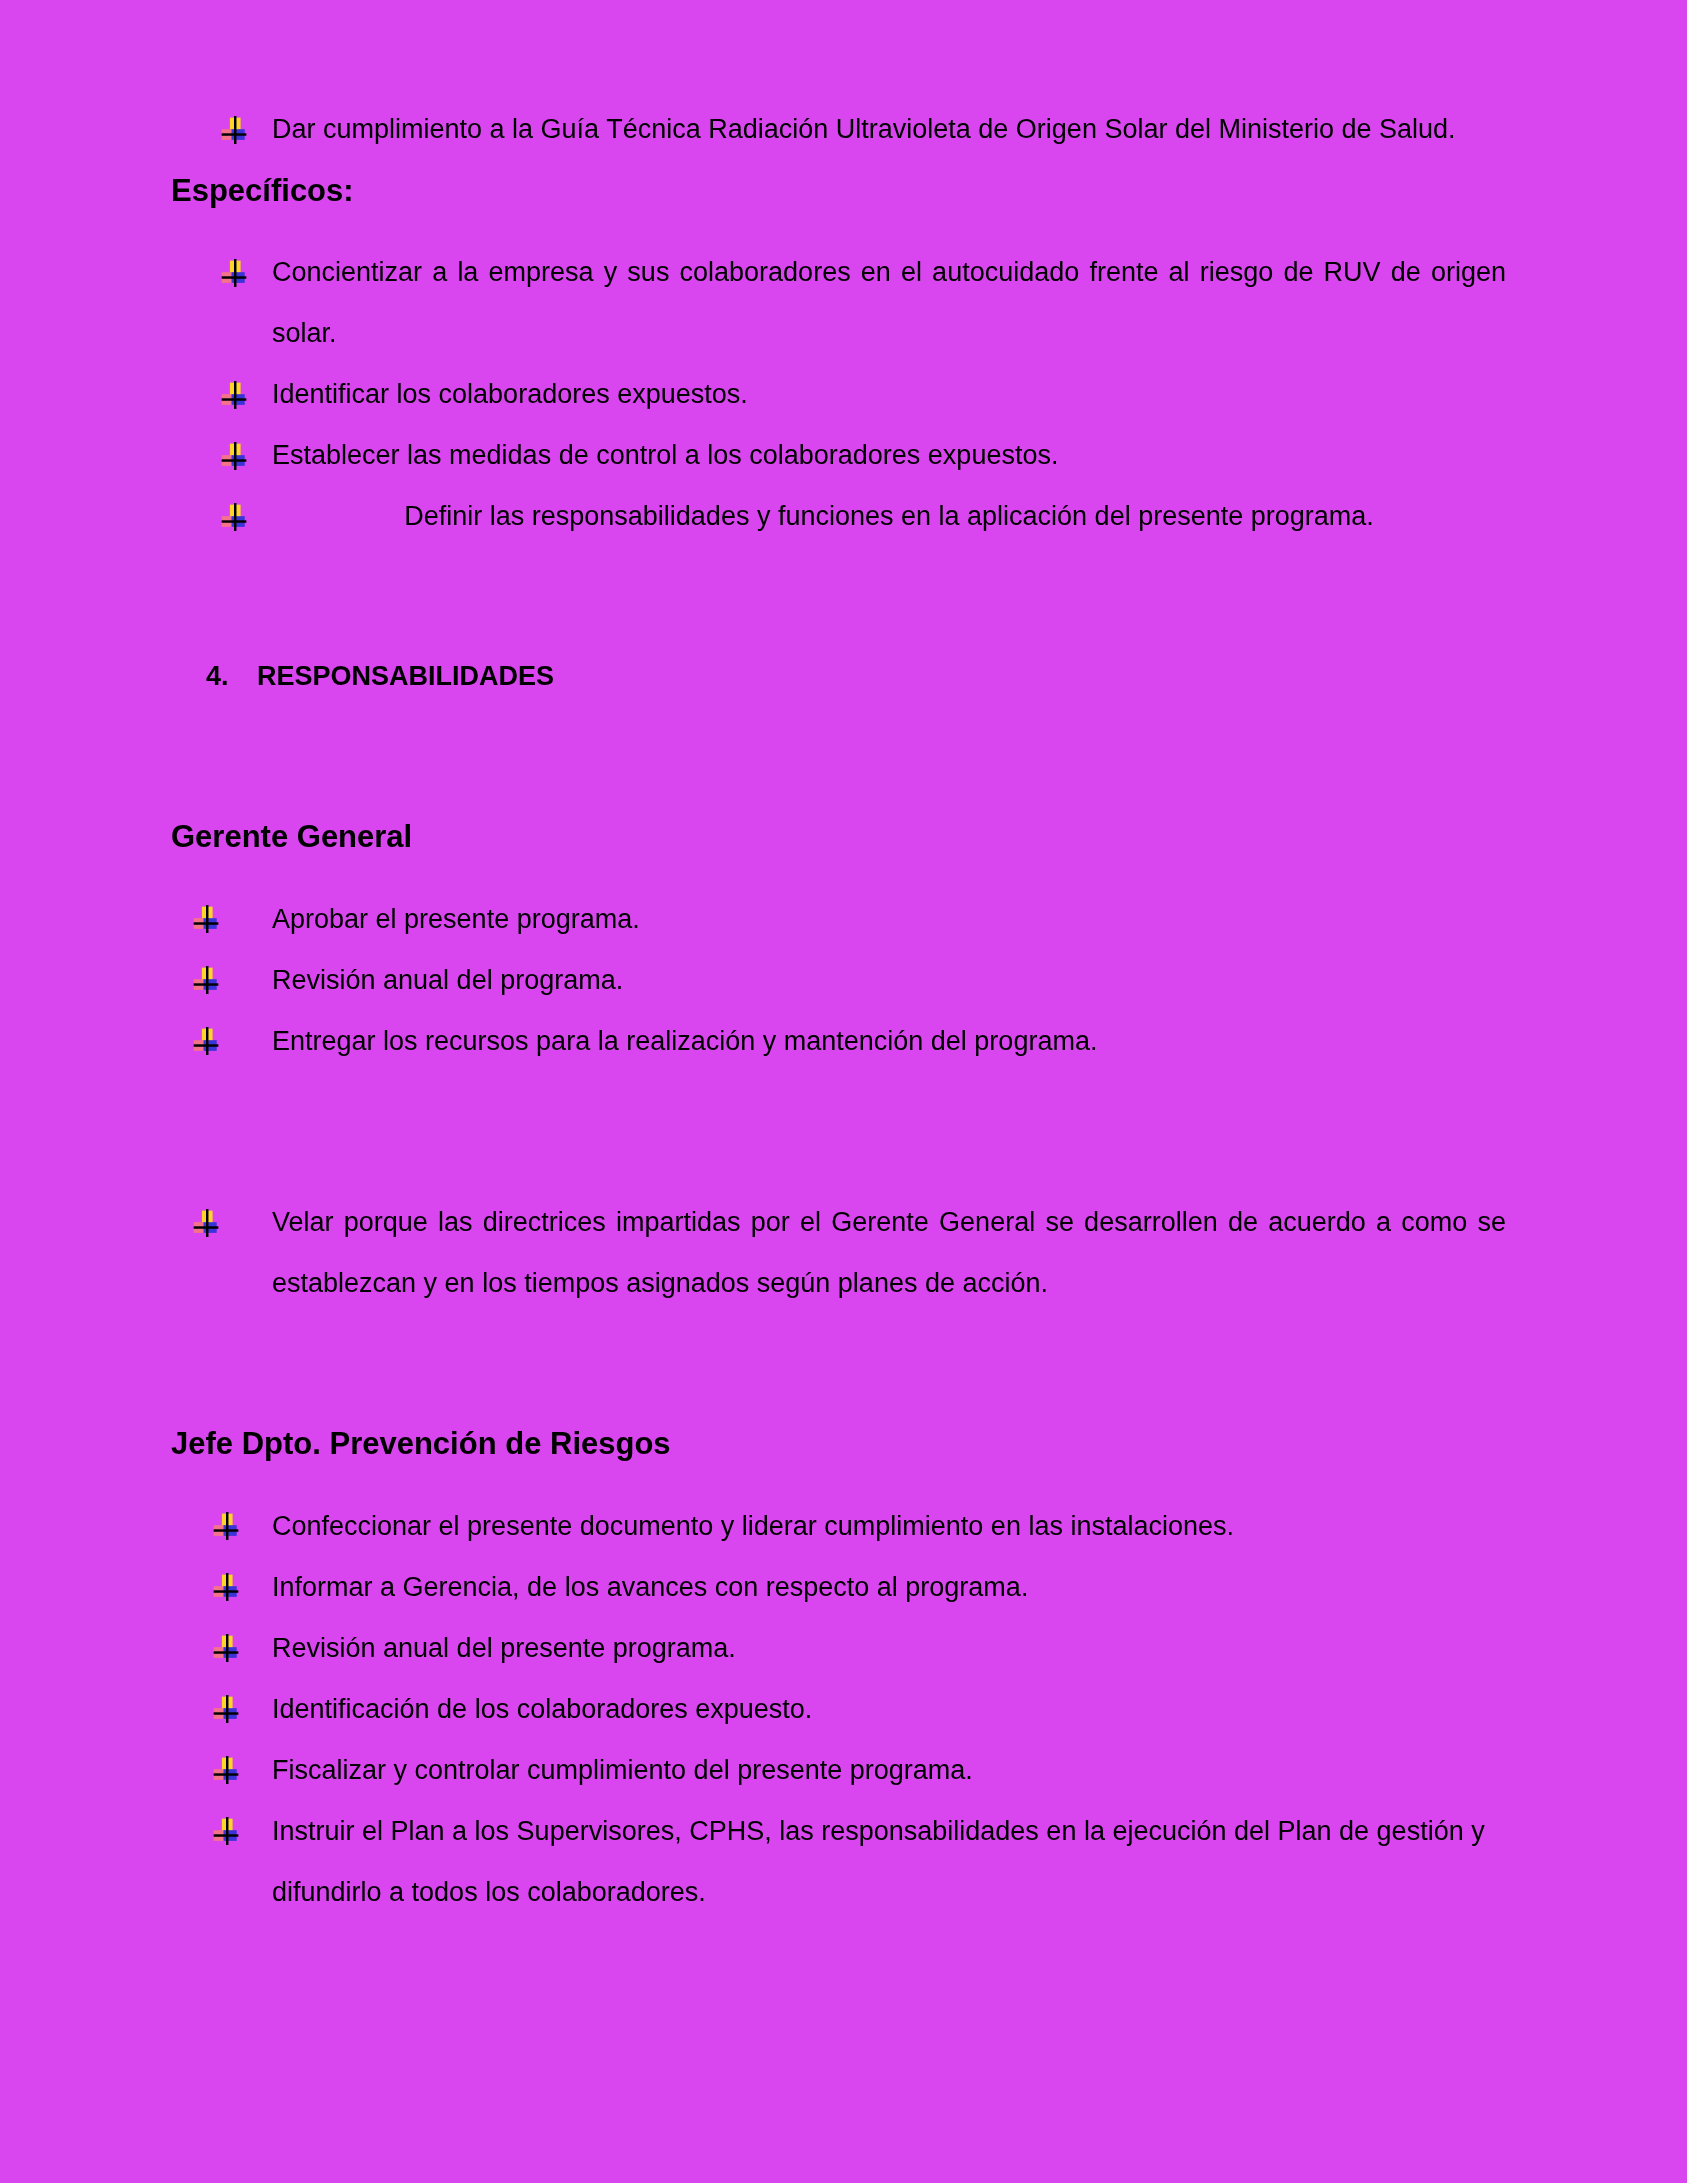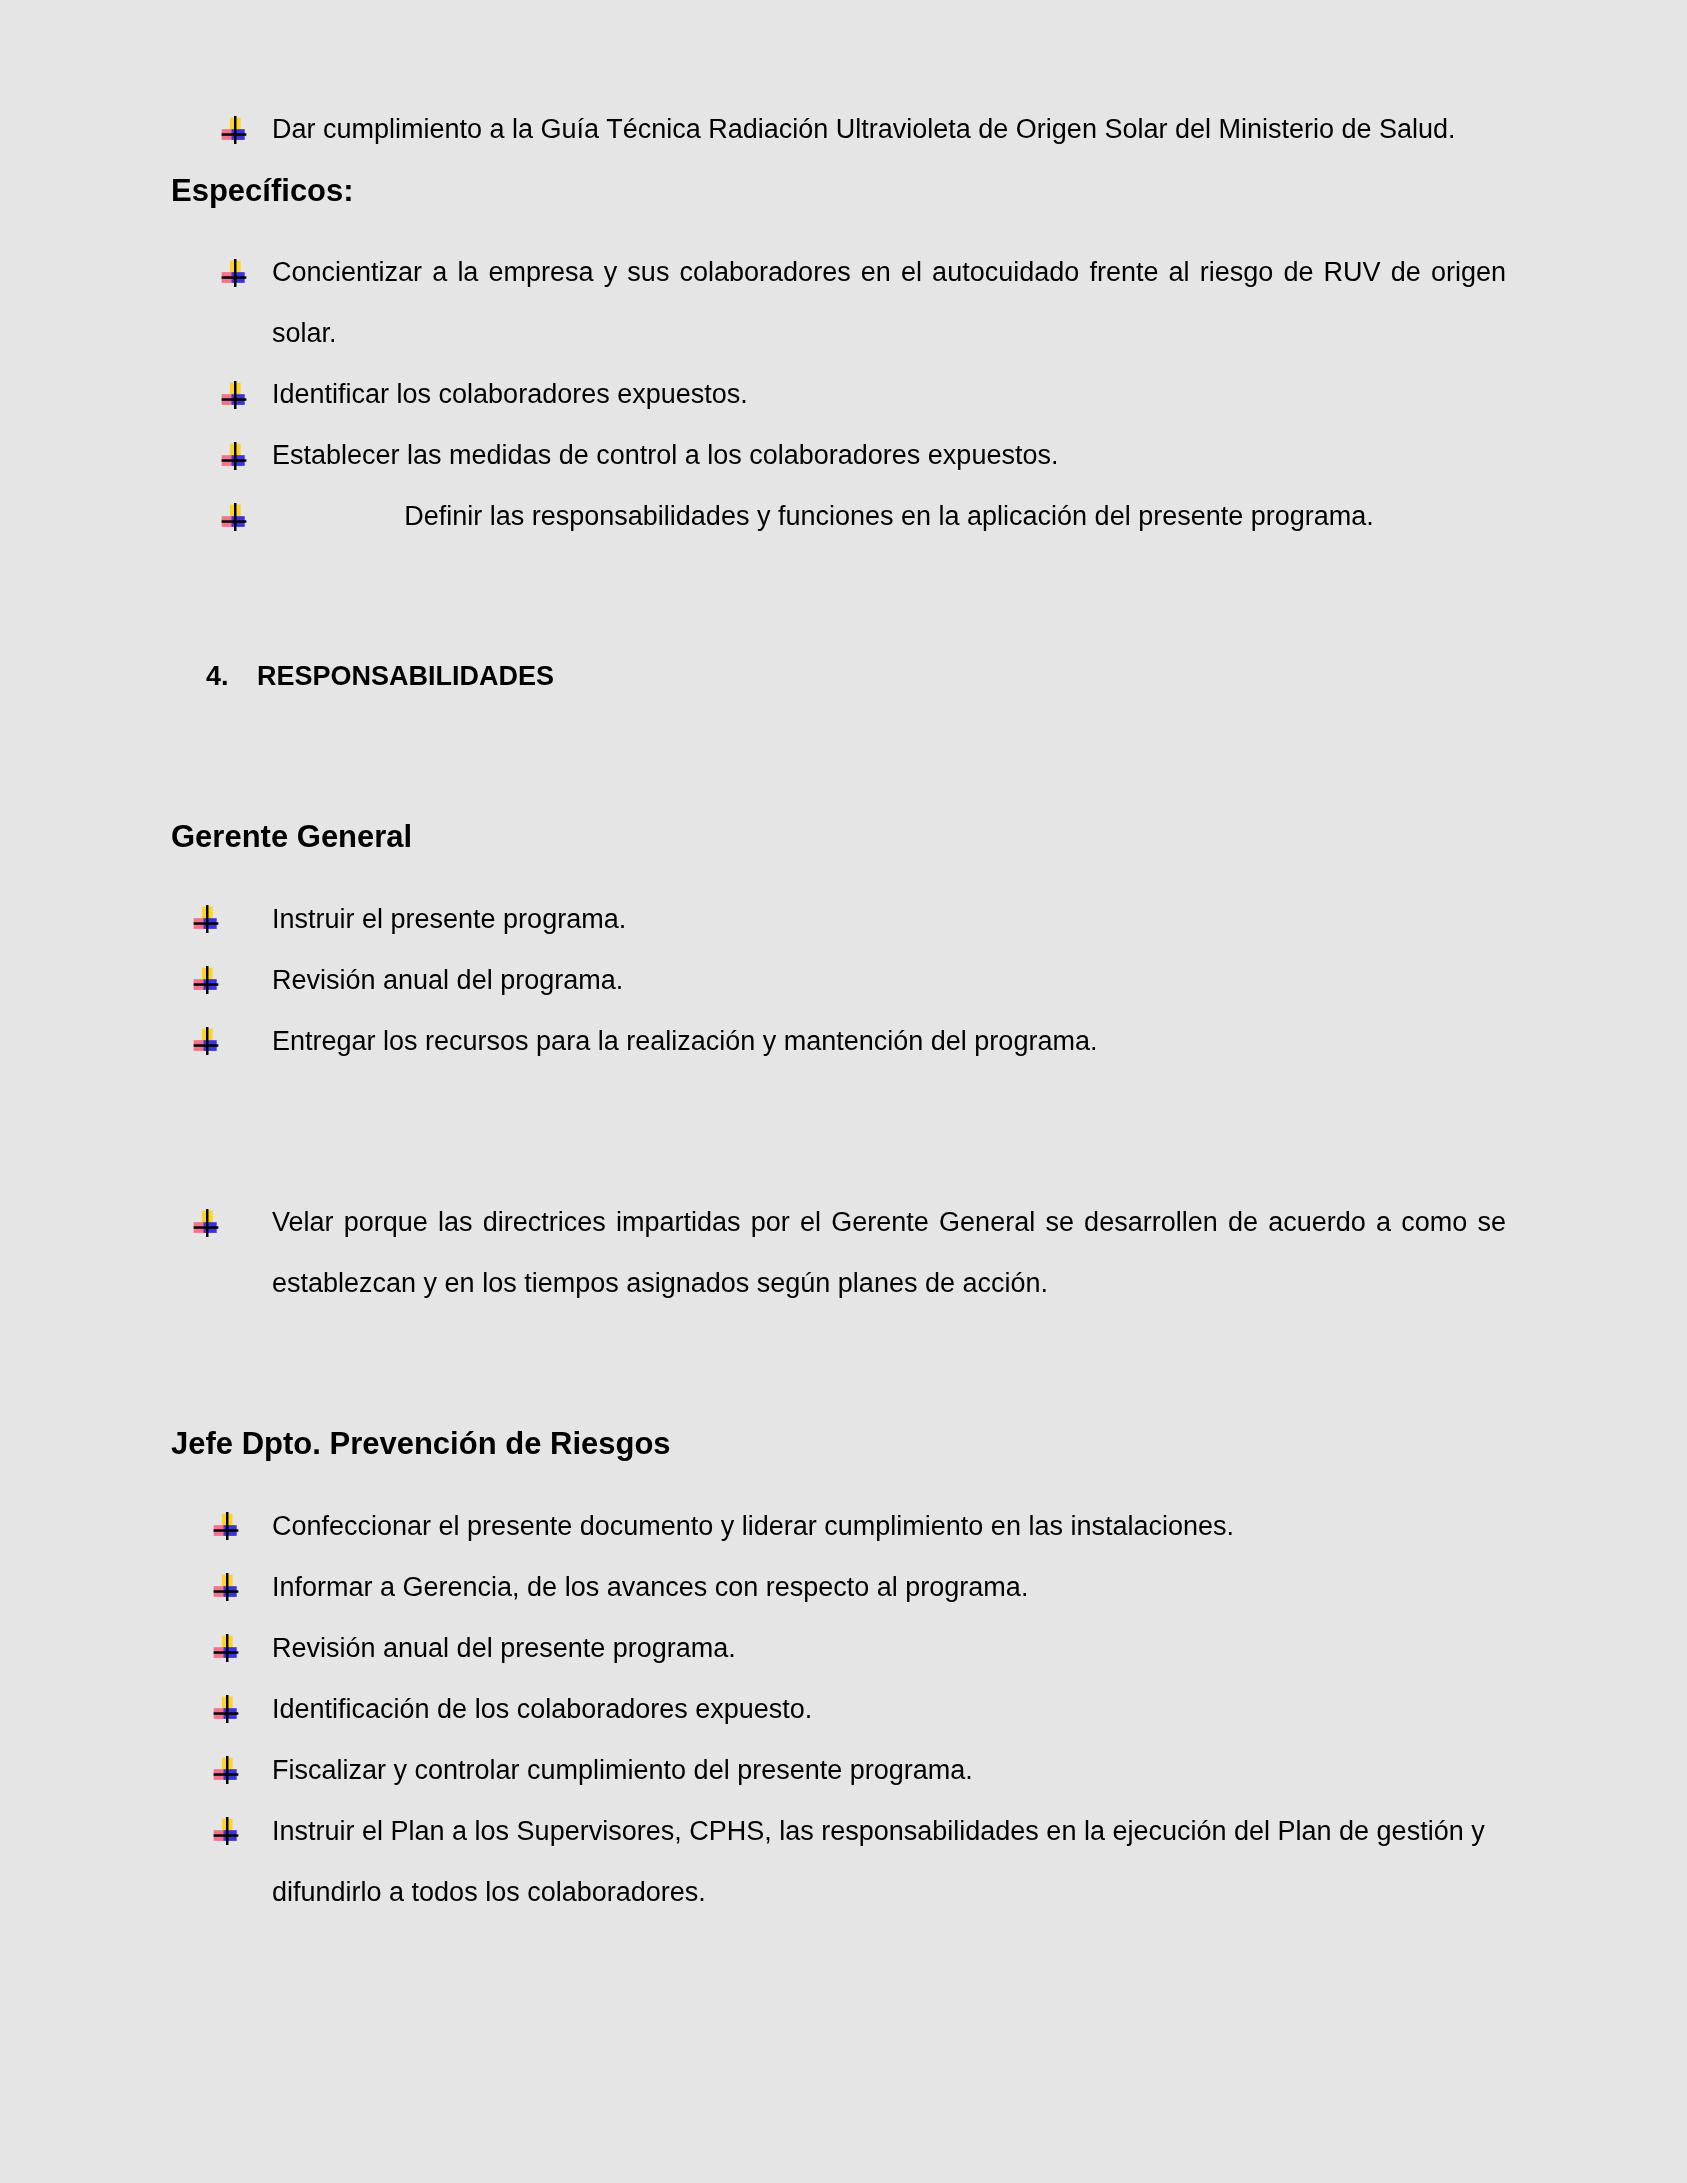--- a/index.html
+++ b/index.html
@@ -13,21 +13,21 @@
     height: 2183px;
     position: relative;
     font-family: "Liberation Sans", "DejaVu Sans", sans-serif;
     color: #000000;
     -webkit-font-smoothing: antialiased;
   }
 
   .page {
     position: absolute;
     inset: 0;
-    background: #e5e5e5;
+    background: #d946ef;
     padding: 0;
     box-sizing: border-box;
   }
 
   
   .content {
     position: absolute;
     left: 171px;
     top: 0;
     width: 1335px;   
@@ -187,21 +187,21 @@
       <li>
         <span class="bullet-icon">
           <svg viewBox="0 0 34 34" xmlns="http://www.w3.org/2000/svg">
             <rect x="12" y="2" width="13" height="17" fill="#FFD42A"></rect>
             <rect x="2" y="16" width="14" height="13" fill="#F4728A"></rect>
             <rect x="14" y="16" width="16" height="13" fill="#3A34D8"></rect>
             <rect x="17" y="0" width="3" height="34" fill="#000000"></rect>
             <rect x="2" y="21" width="30" height="3" fill="#000000"></rect>
           </svg>
         </span>
-        <span class="txt">Instruir el presente programa.</span>
+        <span class="txt">Aprobar el presente programa.</span>
       </li>
       <li>
         <span class="bullet-icon">
           <svg viewBox="0 0 34 34" xmlns="http://www.w3.org/2000/svg">
             <rect x="12" y="2" width="13" height="17" fill="#FFD42A"></rect>
             <rect x="2" y="16" width="14" height="13" fill="#F4728A"></rect>
             <rect x="14" y="16" width="16" height="13" fill="#3A34D8"></rect>
             <rect x="17" y="0" width="3" height="34" fill="#000000"></rect>
             <rect x="2" y="21" width="30" height="3" fill="#000000"></rect>
           </svg>

